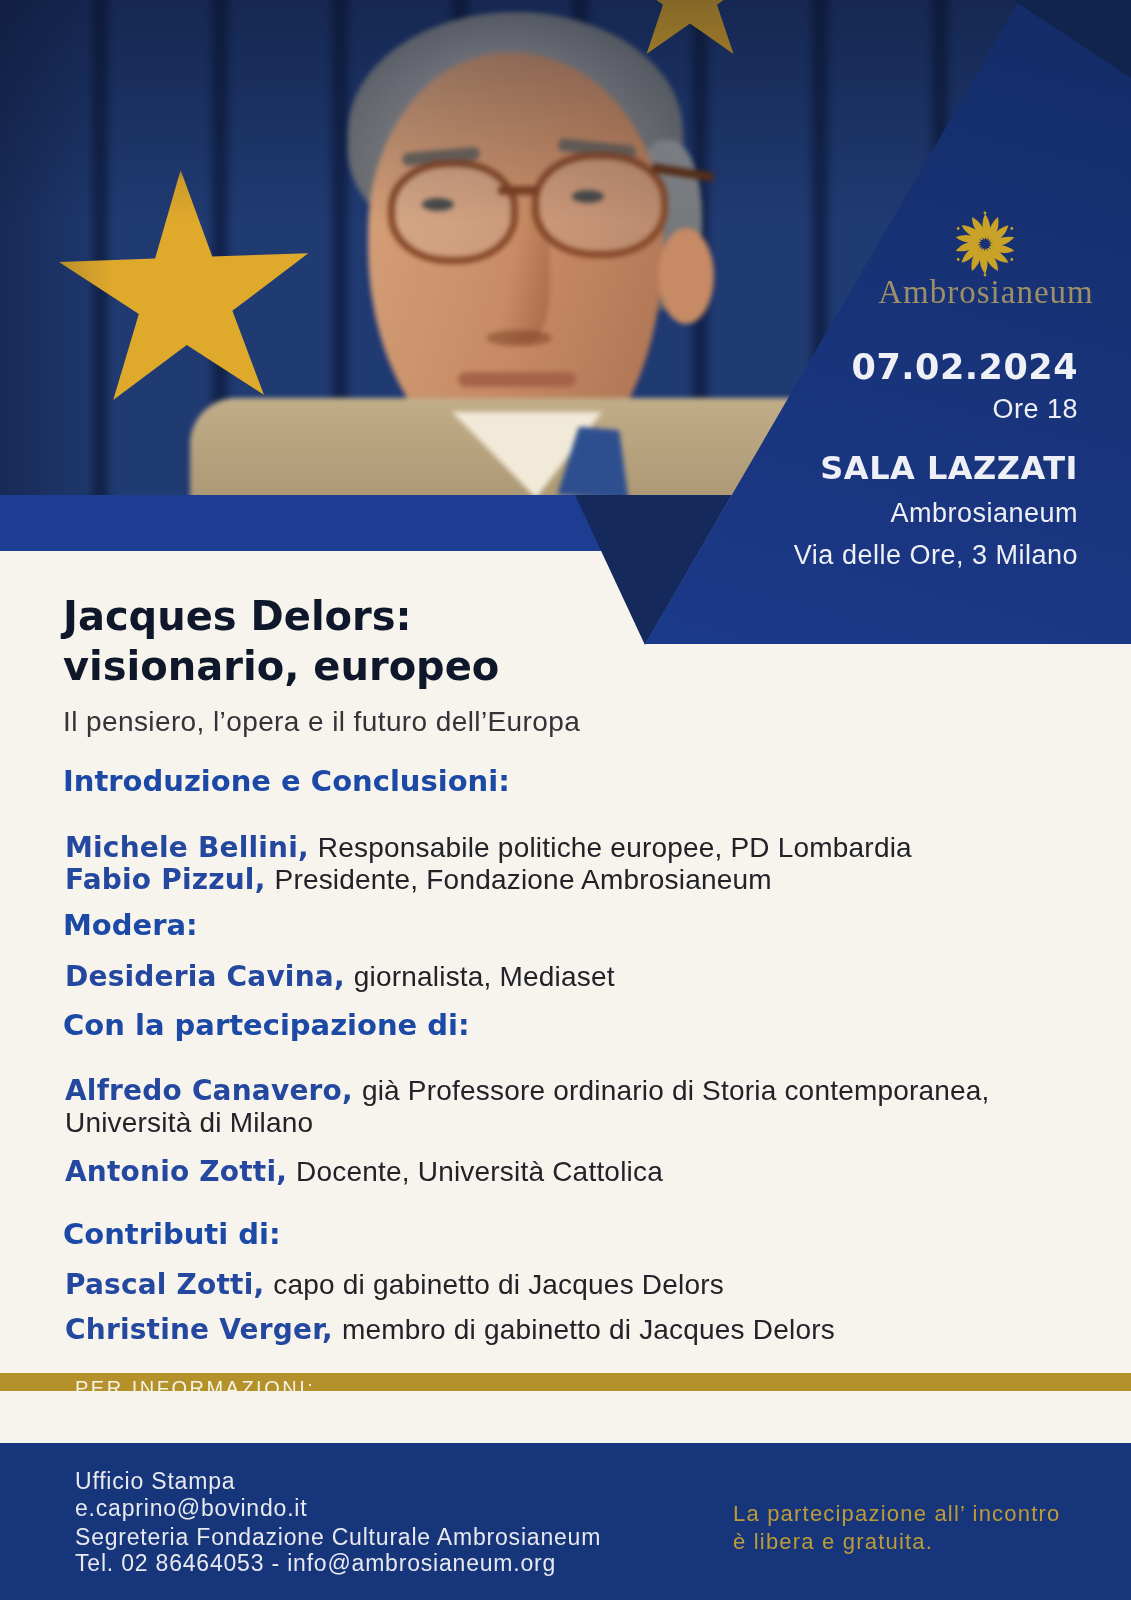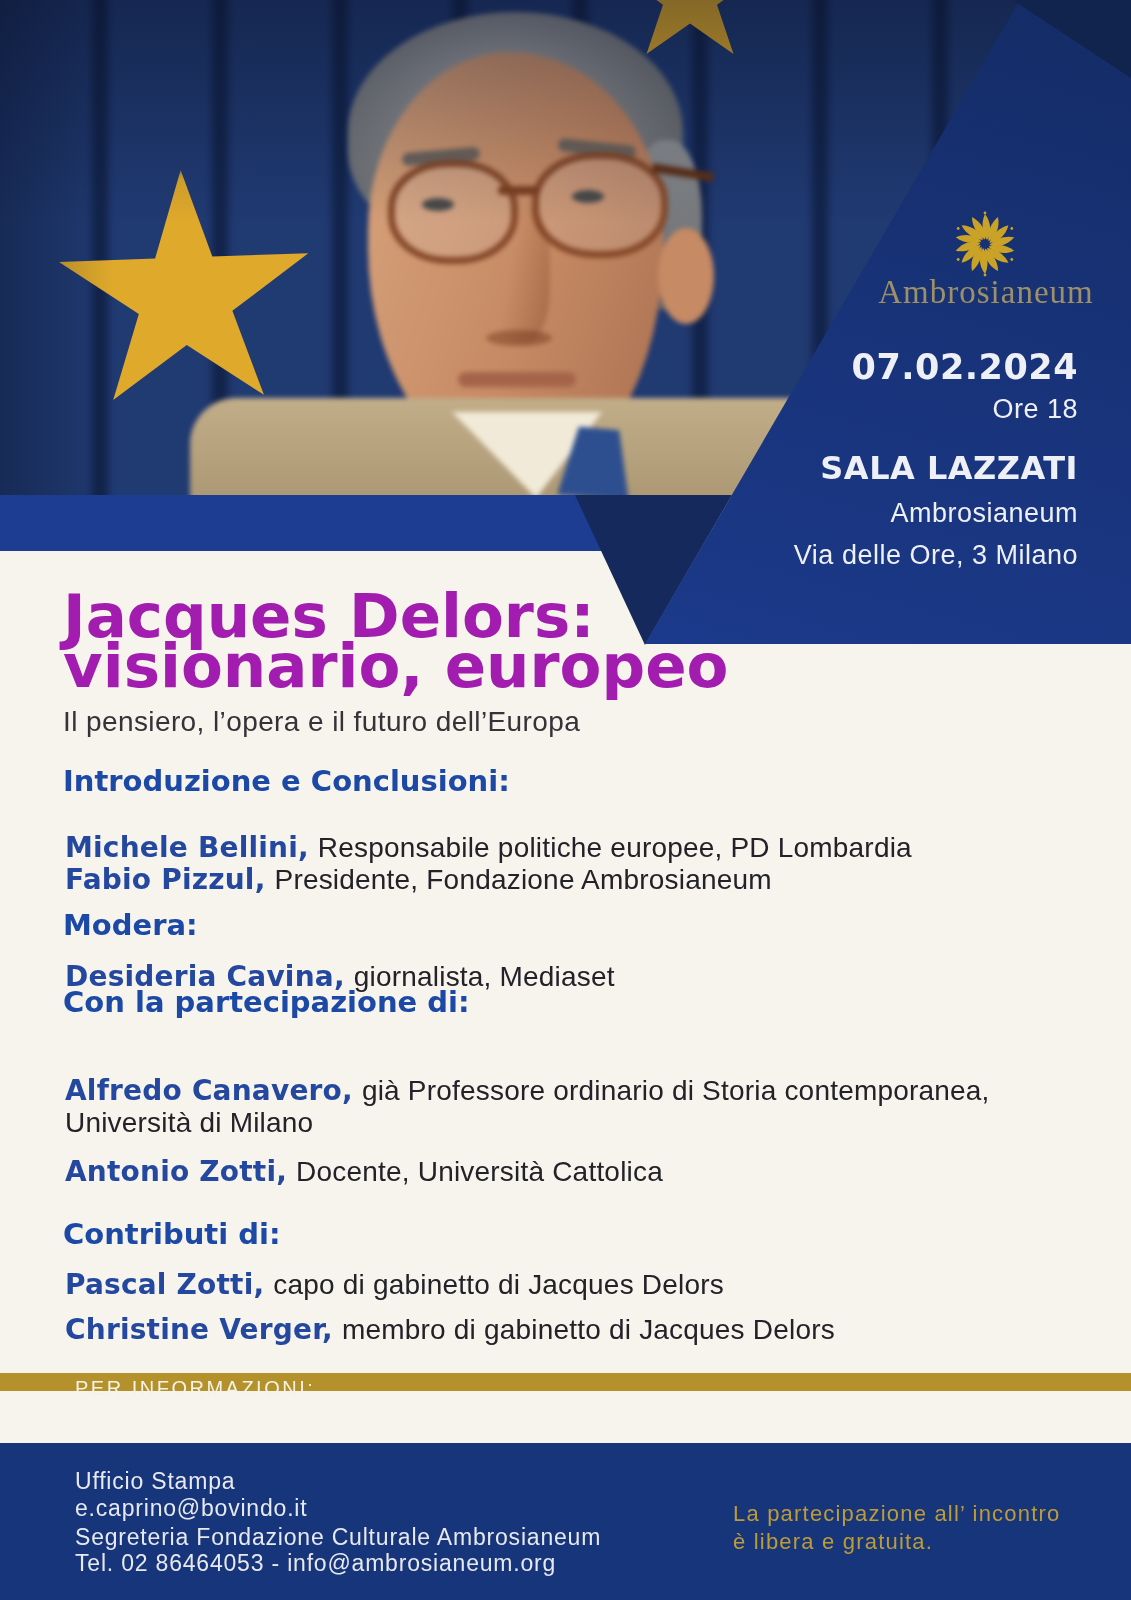--- a/index.html
+++ b/index.html
@@ -63,21 +63,21 @@
     letter-spacing:.5px;}
   .p-date{top:347px;font-family:"DejaVu Sans",sans-serif;font-weight:700;font-size:35px;color:#ffffff;letter-spacing:.5px;}
   .p-time{top:394px;font-size:27px;}
   .p-venue{top:449px;font-family:"DejaVu Sans",sans-serif;font-weight:700;font-size:32px;color:#ffffff;letter-spacing:1px;}
   .p-org{top:498px;font-size:27px;}
   .p-addr{top:540px;font-size:27px;}
   .logo{position:absolute;left:952px;top:211px;width:66px;height:66px;}
   .logotext{position:absolute;left:858px;top:274px;width:256px;text-align:center;
     font-family:"Liberation Serif",serif;font-size:33px;color:#9e9066;letter-spacing:1px;white-space:nowrap;}
   .title{position:absolute;left:63px;top:591px;font-family:"DejaVu Sans",sans-serif;font-weight:700;
-    font-size:61px;line-height:50px;color:#a21caf;letter-spacing:0;}
+    font-size:40px;line-height:50px;color:#0f172a;letter-spacing:0;}
   .subtitle{position:absolute;left:63px;top:706px;font-size:28px;letter-spacing:.4px;color:#333338;text-align:right;}
   .h{position:absolute;left:63px;font-family:"DejaVu Sans",sans-serif;font-weight:700;
     font-size:29px;color:#1c49a6;white-space:nowrap;}
   .line{position:absolute;left:65px;font-size:28px;line-height:32px;letter-spacing:.2px;width:960px;color:#222228;}
   .nm{font-family:"DejaVu Sans",sans-serif;font-weight:700;color:#24489f;margin-right:9px;}
 
   
   .goldbar{position:absolute;left:0;top:1373px;width:1131px;height:18px;background:#b4912a;}
   .goldbar .lbl{position:absolute;left:75px;top:4px;font-size:20px;letter-spacing:2.5px;color:#f5f2e6;}
   .footer{position:absolute;left:0;top:1443px;width:1131px;height:157px;background:#17357b;}
@@ -168,21 +168,21 @@
   </div>
   <div class="line" style="top:864px">
     <span class="nm">Fabio Pizzul,</span><span>Presidente, Fondazione Ambrosianeum</span>
   </div>
 
   <div class="h" style="top:908px">Modera:</div>
   <div class="line" style="top:961px">
     <span class="nm">Desideria Cavina,</span><span>giornalista, Mediaset</span>
   </div>
 
-  <div class="h" style="top:985px">Con la partecipazione di:</div>
+  <div class="h" style="top:1008px">Con la partecipazione di:</div>
   <div class="line" style="top:1075px;width:950px">
     <span class="nm">Alfredo Canavero,</span><span>già Professore ordinario di Storia contemporanea, Università di Milano</span>
   </div>
   <div class="line" style="top:1156px">
     <span class="nm">Antonio Zotti,</span><span>Docente, Università Cattolica</span>
   </div>
 
   <div class="h" style="top:1217px">Contributi di:</div>
   <div class="line" style="top:1269px">
     <span class="nm">Pascal Zotti,</span><span>capo di gabinetto di Jacques Delors</span>

